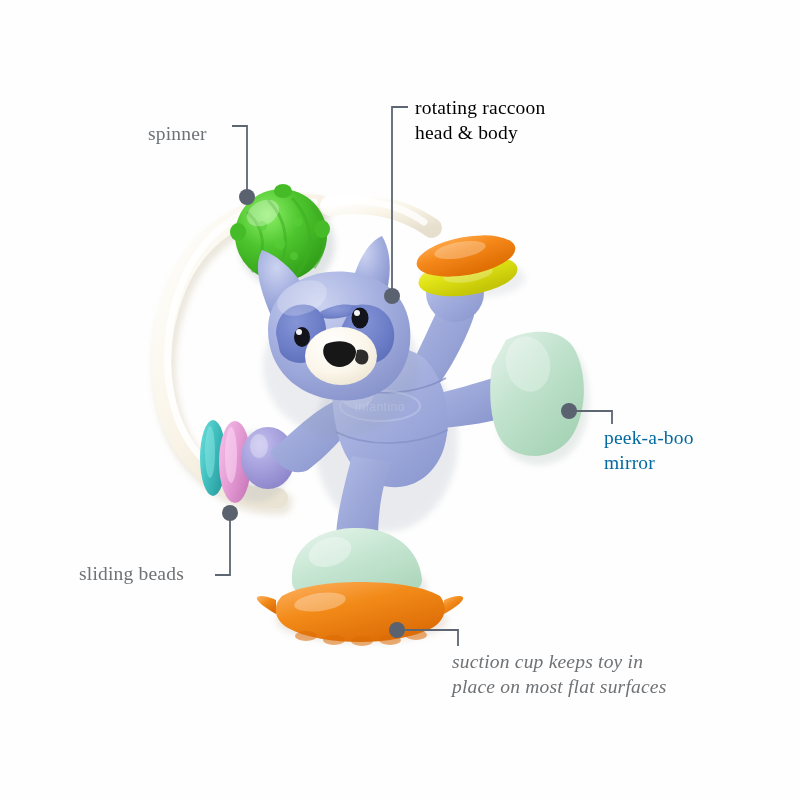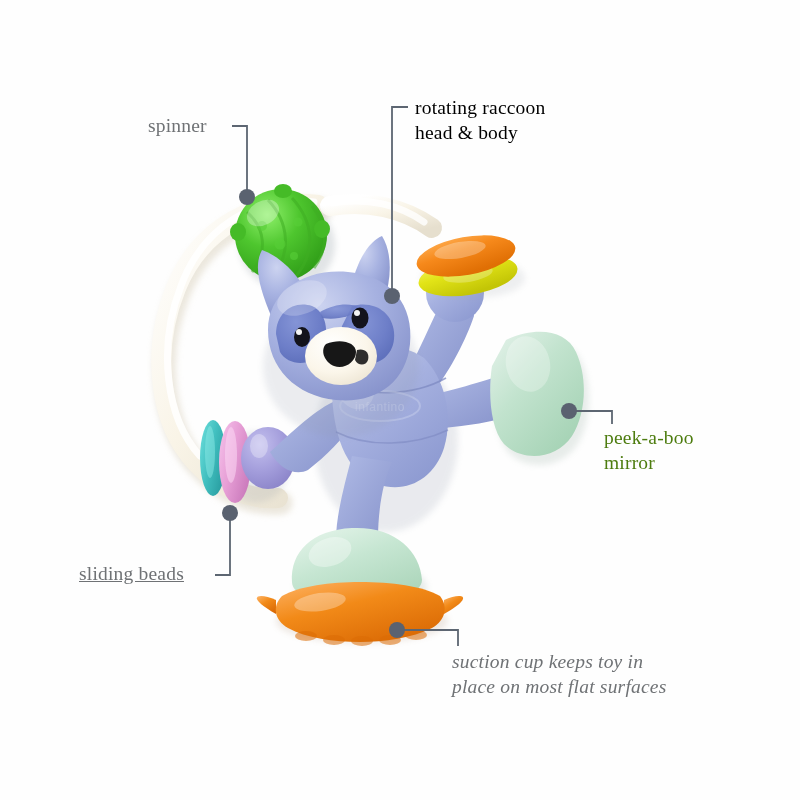--- a/index.html
+++ b/index.html
@@ -359,26 +359,26 @@
         <circle cx="392" cy="296" r="8" fill="#5a6270"></circle>
         <path d="M 612 424 L 612 411 L 569 411" stroke="#5d6672" stroke-width="1.8" fill="none" stroke-linecap="butt" stroke-linejoin="miter"></path>
         <circle cx="569" cy="411" r="8" fill="#5a6270"></circle>
         <path d="M 215 575 L 230 575 L 230 513" stroke="#5d6672" stroke-width="1.8" fill="none" stroke-linecap="butt" stroke-linejoin="miter"></path>
         <circle cx="230" cy="513" r="8" fill="#5a6270"></circle>
         <path d="M 458 646 L 458 630 L 397 630" stroke="#5d6672" stroke-width="1.8" fill="none" stroke-linecap="butt" stroke-linejoin="miter"></path>
         <circle cx="397" cy="630" r="8" fill="#5a6270"></circle>
       </g>
   </svg>
 
-  <div class="callout-text c-spinner" style="color: rgb(111, 114, 117); font-size: 19.5px;">spinner</div>
+  <div class="callout-text c-spinner" style="color: rgb(111, 114, 117); font-size: 19.5px; margin-top: 8px;">spinner</div>
 
   <div class="callout-text c-head" style="color: #000000; font-size: 19.5px;">rotating raccoon
 head &amp; body</div>
 
-  <div class="callout-text c-mirror" style="color: #4d7c0f; font-size: 19.5px;">peek-a-boo
+  <div class="callout-text c-mirror" style="color: #0369a1; font-size: 19.5px;">peek-a-boo
 mirror</div>
 
-  <div class="callout-text c-beads" style="color: rgb(111, 114, 117); font-size: 19.5px; text-decoration: underline;">sliding beads</div>
+  <div class="callout-text c-beads" style="color: rgb(111, 114, 117); font-size: 19.5px;">sliding beads</div>
 
   <div class="callout-text c-suction" style="color: rgb(111, 114, 117); font-size: 19.5px;">suction cup keeps toy in
 place on most flat surfaces</div>
 
 </div>
 
 </body></html>

